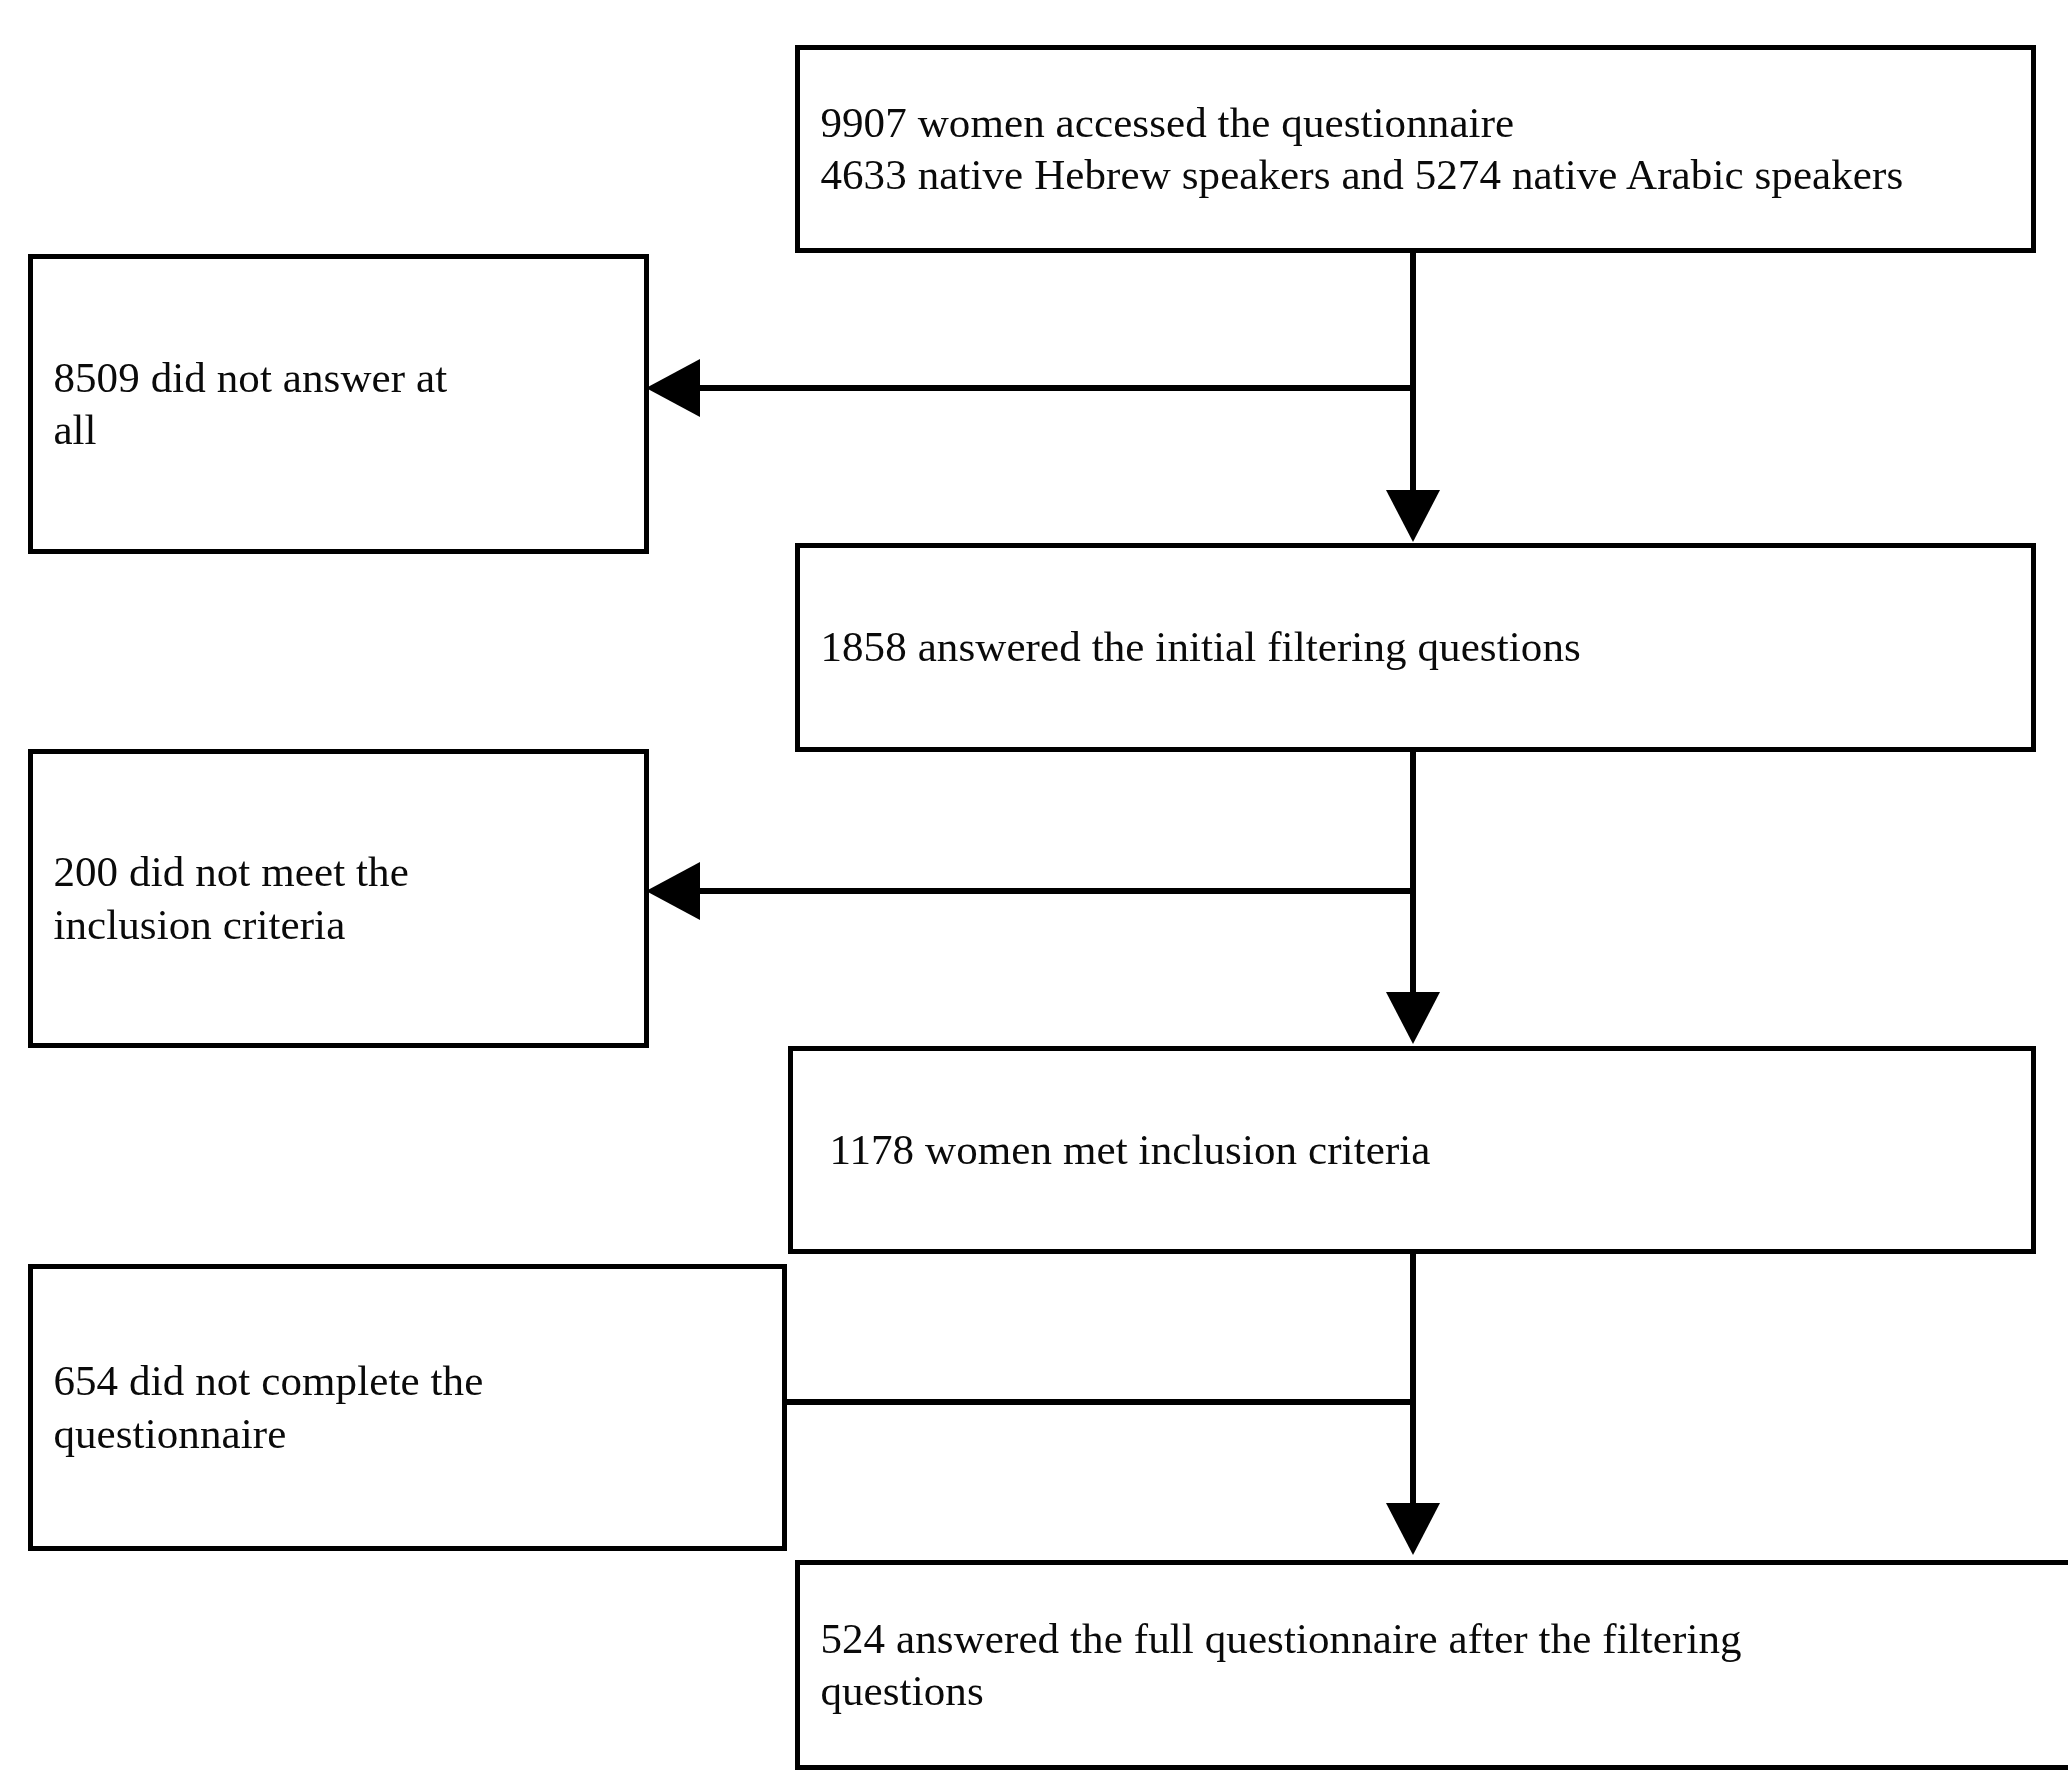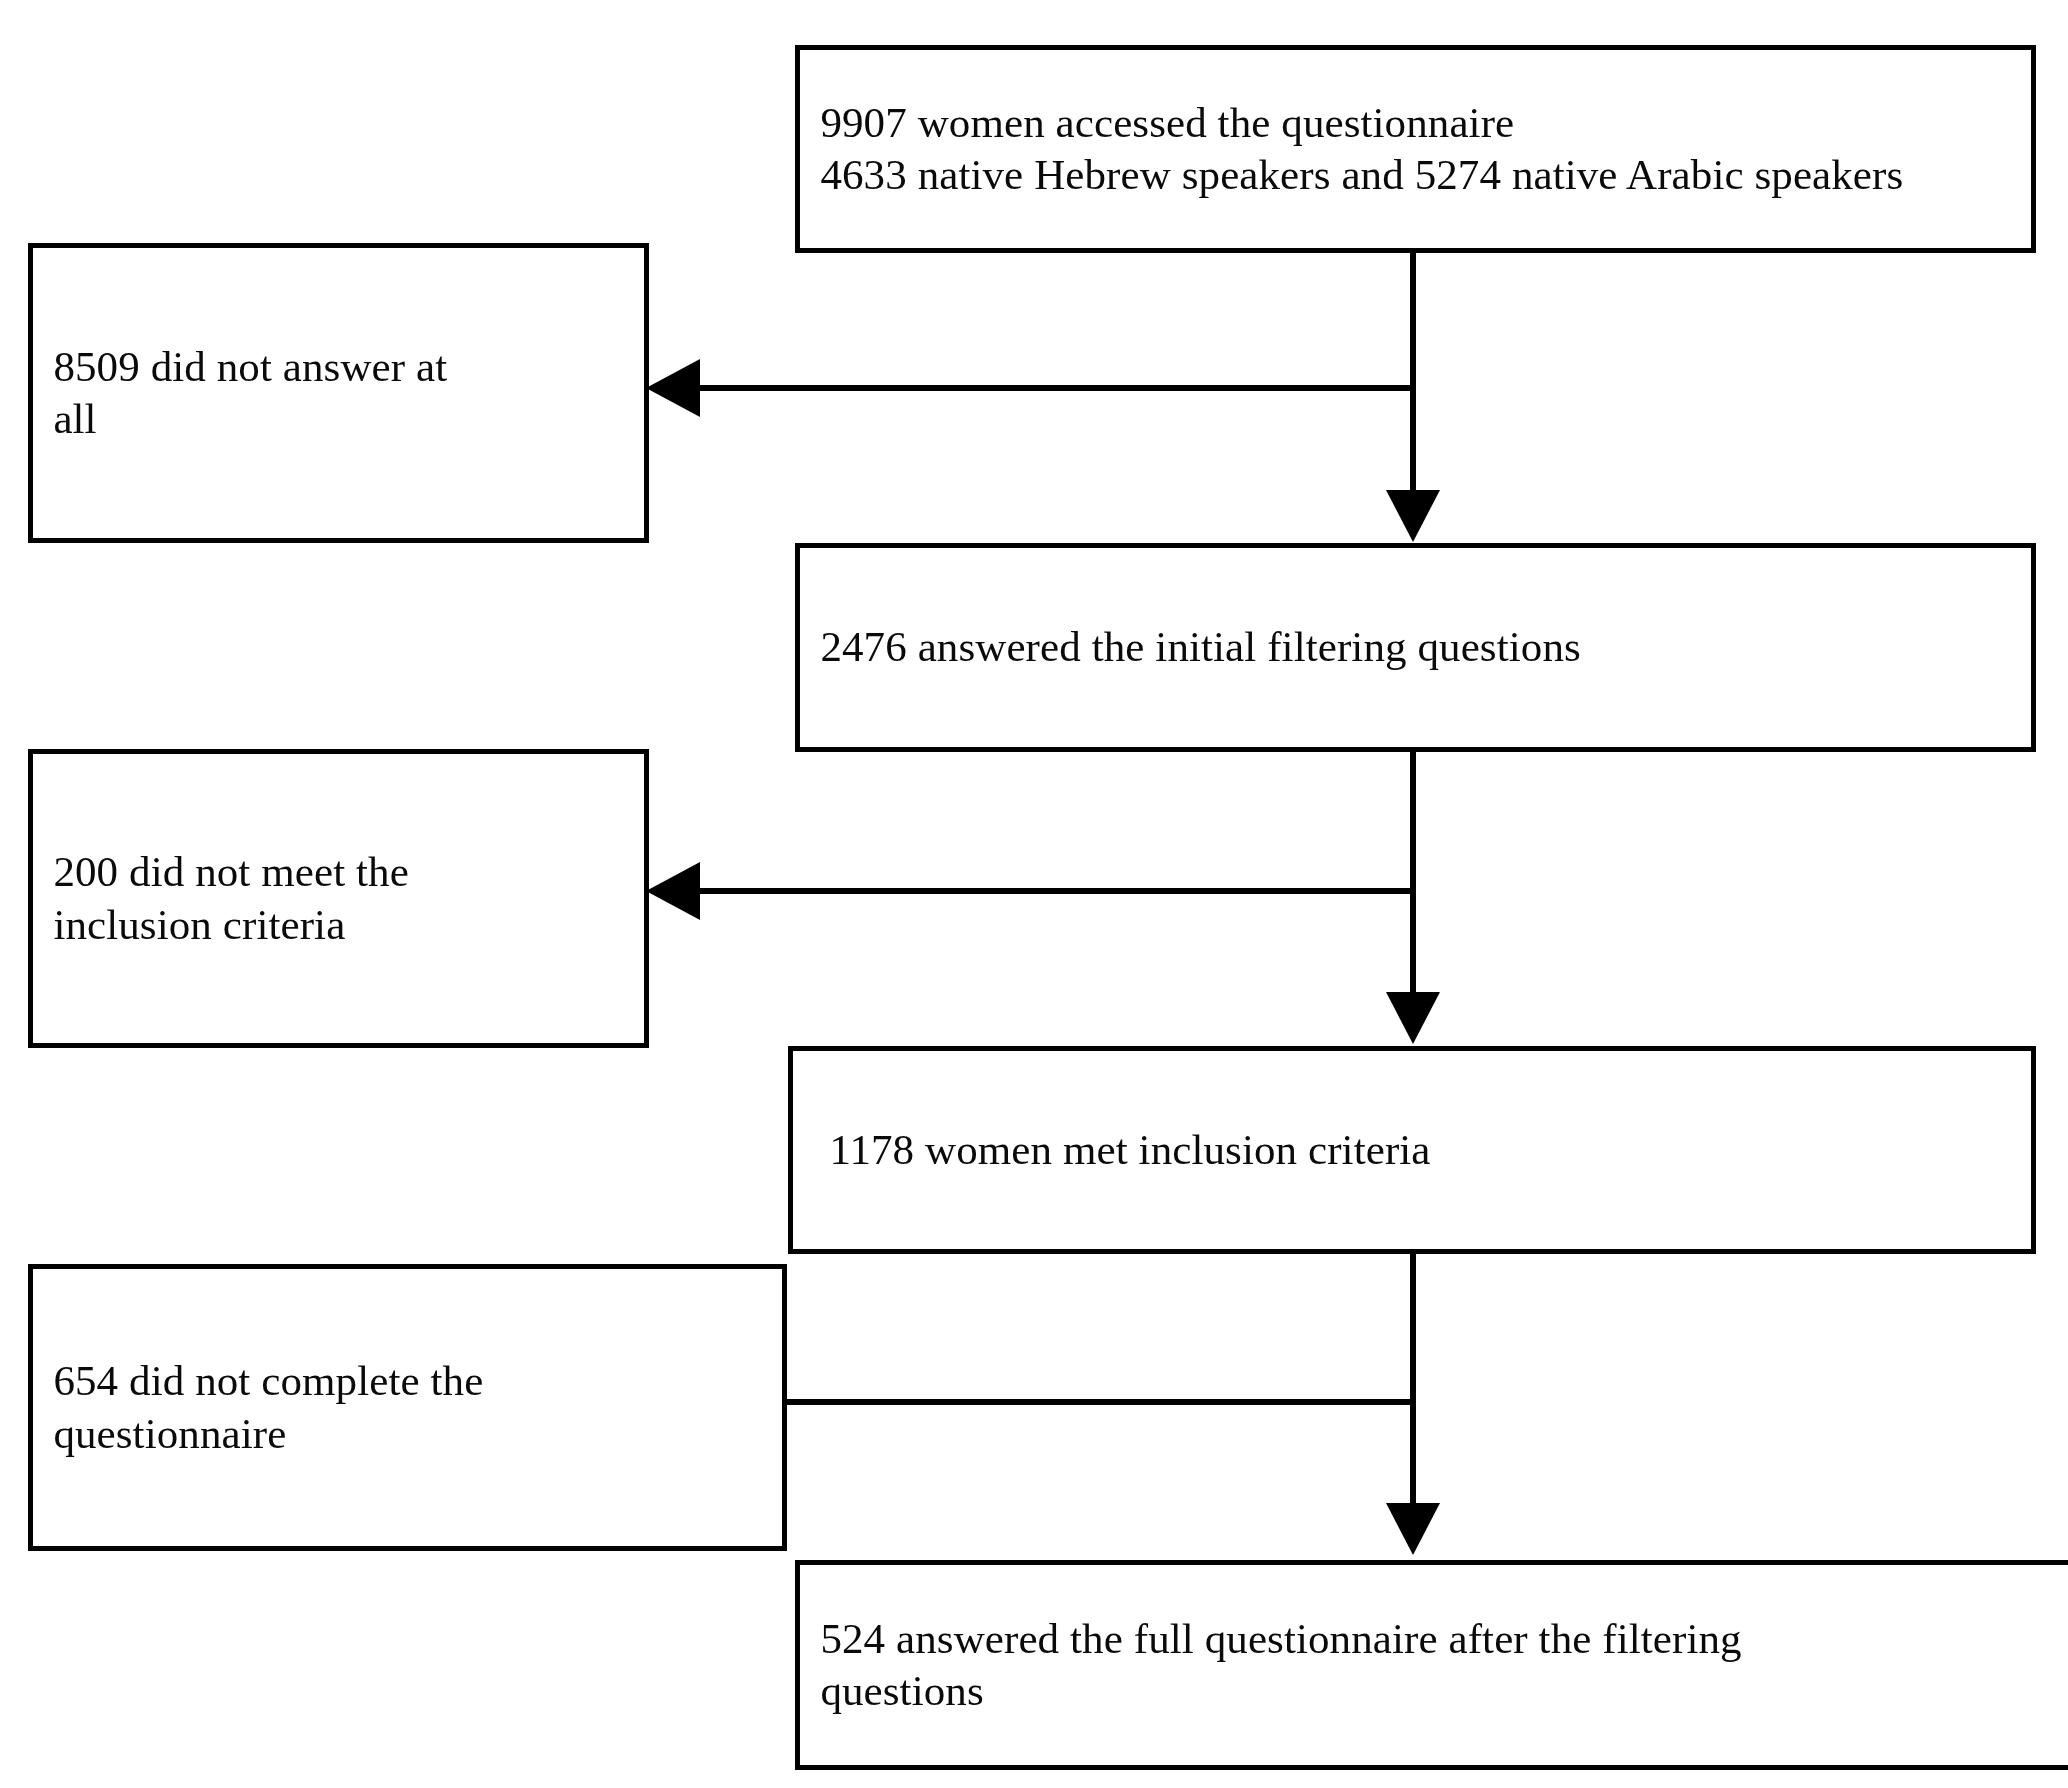--- a/index.html
+++ b/index.html
@@ -91,27 +91,27 @@
   <div class="arrow-down" style="left:1386px; top:1503px;"></div>
 
   <div class="hline" style="left:707px; top:1399px; width:706px;"></div>
   <div class="arrow-left" style="left:655px; top:1373px;"></div>
 
   <div class="node" style="left:795px; top:45px; width:1241px; height:208px;">
     <span class="label">9907 women accessed the questionnaire
 4633 native Hebrew speakers and 5274 native Arabic speakers</span>
   </div>
 
-  <div class="node" style="left:28px; top:243px; width:621px; height:300px;">
+  <div class="node" style="left:28px; top:254px; width:621px; height:300px;">
     <span class="label">8509 did not answer at
 all</span>
   </div>
 
   <div class="node" style="left:795px; top:543px; width:1241px; height:209px;">
-    <span class="label">2476 answered the initial filtering questions</span>
+    <span class="label">1858 answered the initial filtering questions</span>
   </div>
 
   <div class="node" style="left:28px; top:749px; width:621px; height:299px;">
     <span class="label">200 did not meet the
 inclusion criteria</span>
   </div>
 
   <div class="node" style="left:788px; top:1046px; width:1248px; height:208px;padding-left:16px;">
     <span class="label">1178 women met inclusion criteria</span>
   </div>

